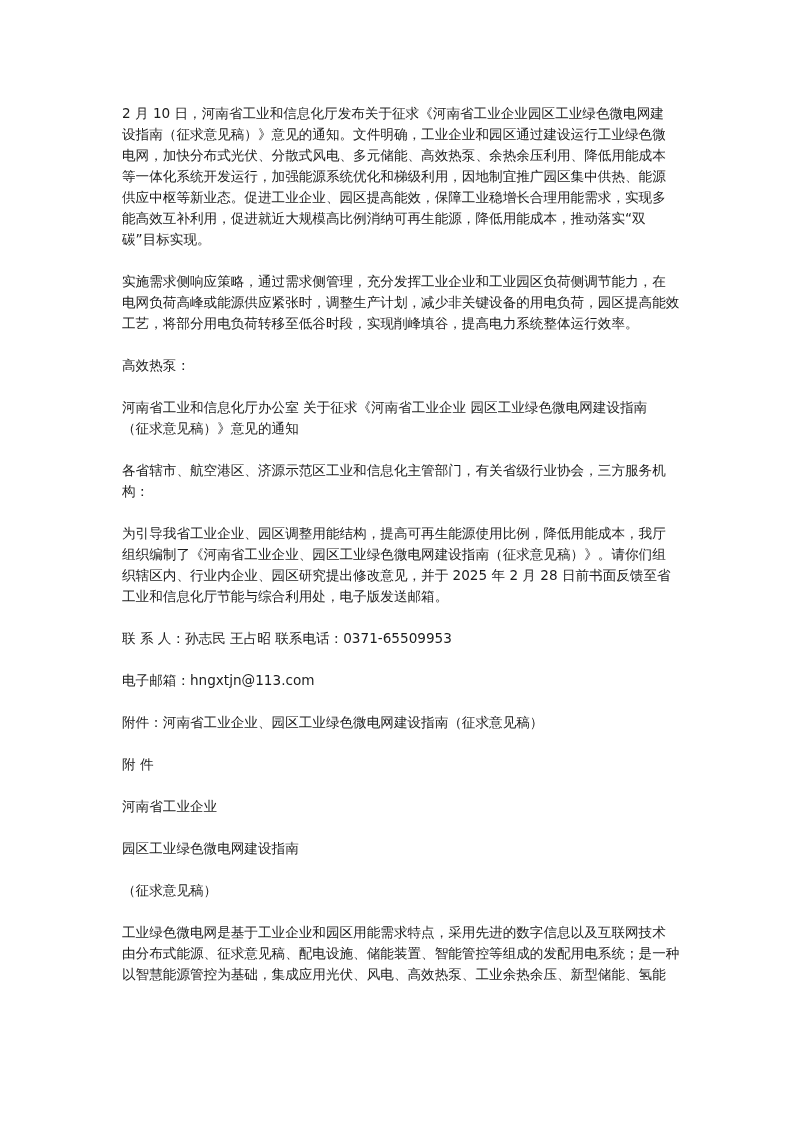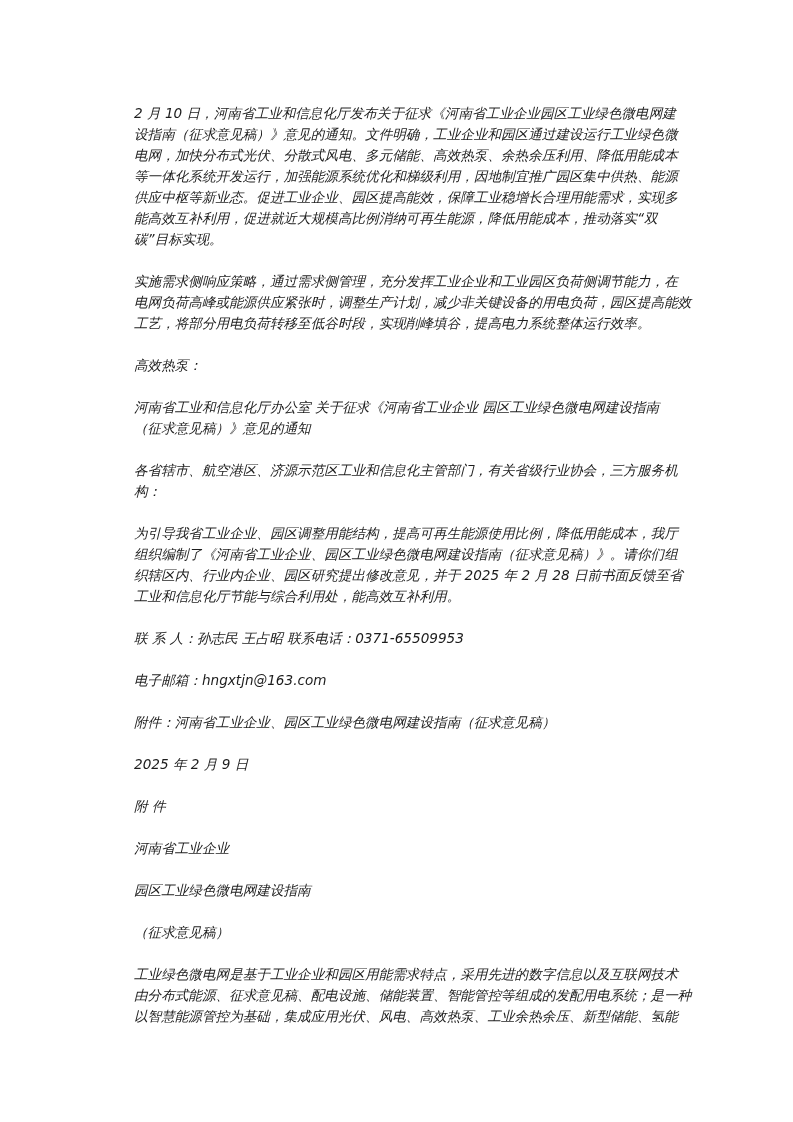--- a/index.html
+++ b/index.html
@@ -15,25 +15,24 @@
     font-family: "DejaVu Sans", "Liberation Sans", sans-serif;
     color: #1c1c1c;
   }
   .page {
     position: absolute;
     left: 118px;
     top: 103px;
     width: 570px;
   }
   .para {
-    margin: 0 0 21px 16px;
+    margin: 0 0 21px 4px;
     font-size: 13.6px;
     line-height: 21px;
     white-space: nowrap;
-    font-style: italic;
   }
   .line {
     display: block;
     height: 21px;
   }
 </style>
 </head>
 <body>
 
 <div class="page">
@@ -64,38 +63,35 @@
 
   <p class="para">
     <span class="line">各省辖市、航空港区、济源示范区工业和信息化主管部门，有关省级行业协会，三方服务机</span>
     <span class="line">构：</span>
   </p>
 
   <p class="para">
     <span class="line">为引导我省工业企业、园区调整用能结构，提高可再生能源使用比例，降低用能成本，我厅</span>
     <span class="line">组织编制了《河南省工业企业、园区工业绿色微电网建设指南（征求意见稿）》。请你们组</span>
     <span class="line">织辖区内、行业内企业、园区研究提出修改意见，并于 2025 年 2 月 28 日前书面反馈至省</span>
-    <span class="line">工业和信息化厅节能与综合利用处，能高效互补利用。</span>
+    <span class="line">工业和信息化厅节能与综合利用处，电子版发送邮箱。</span>
   </p>
 
   <p class="para">
     <span class="line">联 系 人：孙志民 王占昭 联系电话：0371-65509953</span>
   </p>
 
   <p class="para">
-    <span class="line">电子邮箱：hngxtjn@163.com</span>
+    <span class="line">电子邮箱：hngxtjn@113.com</span>
   </p>
 
   <p class="para">
     <span class="line">附件：河南省工业企业、园区工业绿色微电网建设指南（征求意见稿）</span>
   </p>
 
-  <p class="para">
-    <span class="line">2025 年 2 月 9 日</span>
-  </p>
 
   <p class="para">
     <span class="line">附 件</span>
   </p>
 
   <p class="para">
     <span class="line">河南省工业企业</span>
   </p>
 
   <p class="para">

